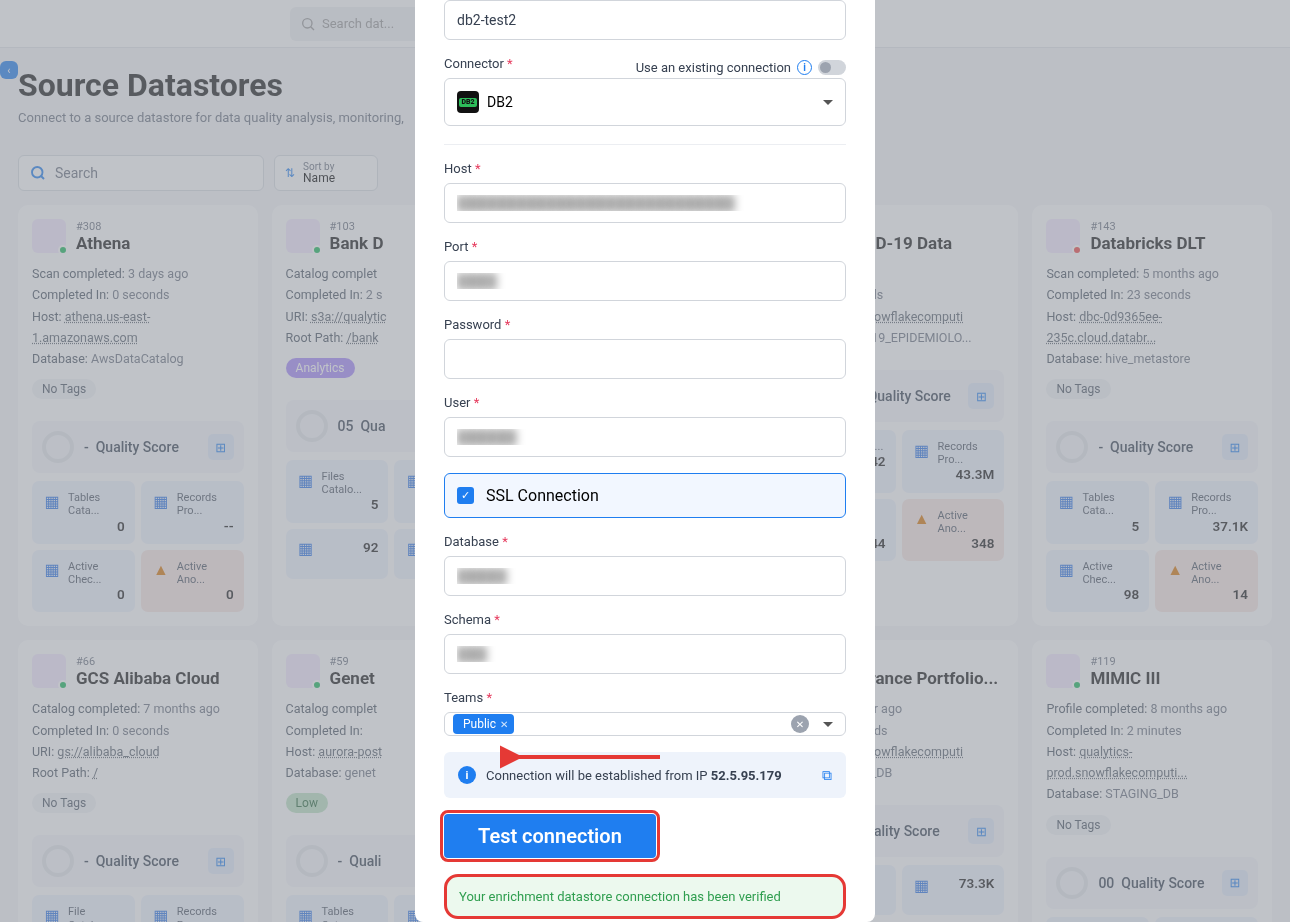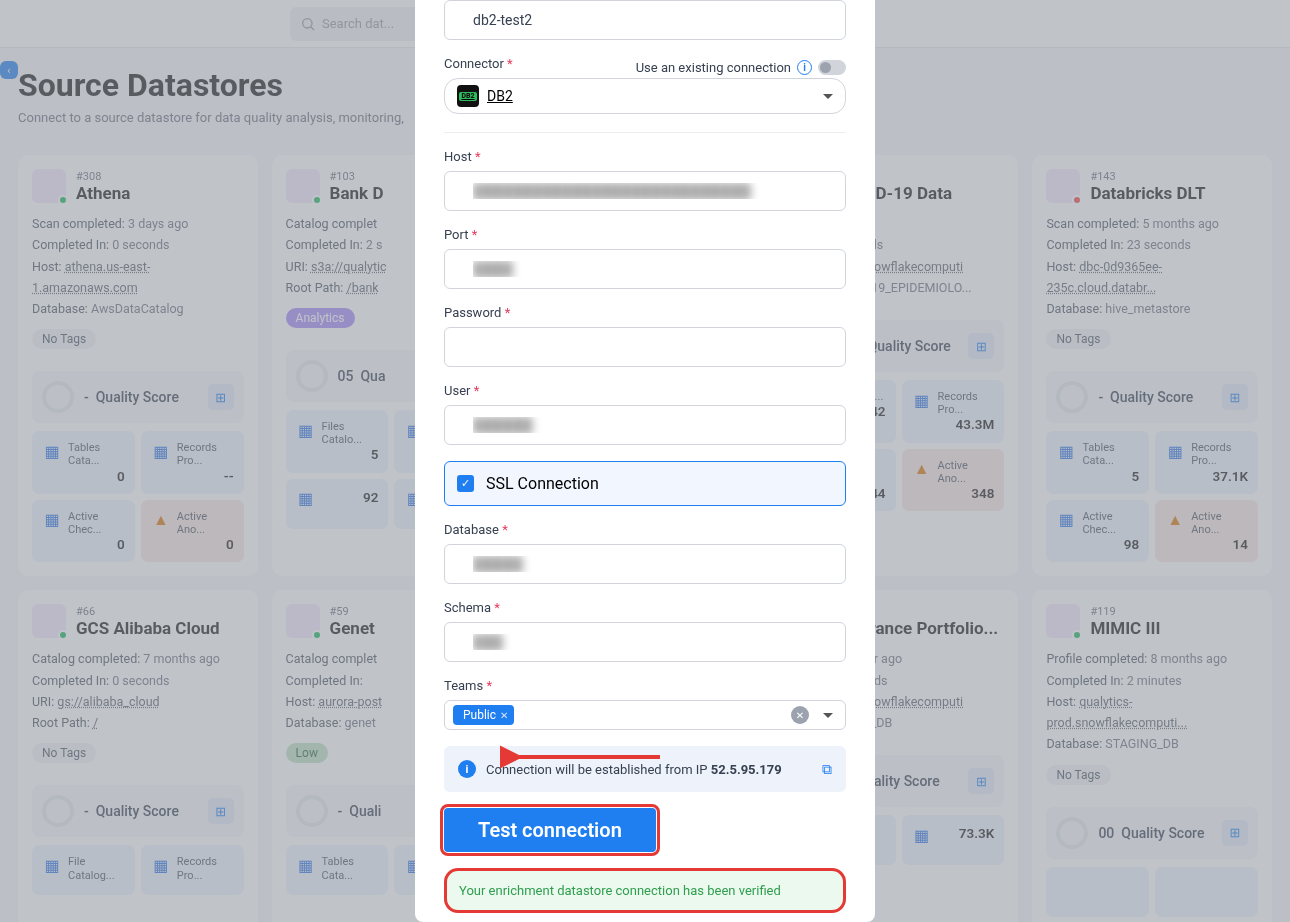--- a/index.html
+++ b/index.html
@@ -48,33 +48,33 @@
 
 
 .dim { position:absolute; inset:0; background:rgba(140,145,155,.55); }
 
 
 .modal { position:absolute; top:0; left:50%; transform:translateX(-50%); width:460px; background:#fff; border-radius:0 0 8px 8px; padding:0 29px 22px; max-height:922px; overflow-y:auto;}
 .fgroup{margin-top:16px;}
 .flabel{font-size:13px;color:#374151;margin-bottom:7px;display:block;}
 .req::after{content:" *";color:#e6395c;}
 .frow{display:flex;justify-content:space-between;align-items:center;}
-.finput{width:100%;border:1px solid #d1d5db;border-radius:6px;height:40px;padding:0 28px;font-size:14px;color:#374151;}
+.finput{width:100%;border:1px solid #d1d5db;border-radius:6px;height:40px;padding:0 12px;font-size:14px;color:#374151;}
 .finput.blur{color:transparent;text-shadow:0 0 8px rgba(0,0,0,.35);}
-.fselect{width:100%;border:1px solid #d1d5db;border-radius:14px;height:36px;padding:0 12px;font-size:14px;display:flex;align-items:center;gap:8px;position:relative;text-decoration:underline;}
+.fselect{width:100%;border:1px solid #d1d5db;border-radius:6px;height:48px;padding:0 12px;font-size:14px;display:flex;align-items:center;gap:8px;position:relative;}
 .fselect .caret{margin-left:auto;border-left:5px solid transparent;border-right:5px solid transparent;border-top:5px solid #555;}
 .db2badge{width:22px;height:22px;background:#111;border-radius:4px;display:flex;align-items:center;justify-content:center;}
 .db2badge span{background:#2dbd5a;color:#111;font-size:7px;font-weight:900;padding:1px 2px;border-radius:2px;line-height:1;}
 .toggle{width:28px;height:15px;background:#d1d5db;border-radius:10px;position:relative;}
 .toggle::after{content:"";position:absolute;left:2px;top:2px;width:11px;height:11px;background:#9ca3af;border-radius:50%;}
 .existing{display:flex;align-items:center;gap:6px;font-size:13px;color:#374151;}
 .infoic{width:15px;height:15px;border:1.5px solid #1f7ef0;border-radius:50%;display:flex;align-items:center;justify-content:center;color:#1f7ef0;font-size:10px;font-weight:700;}
 .sslbox{border:1px solid #1f7ef0;background:#f2f7ff;border-radius:6px;padding:12px;display:flex;align-items:center;gap:12px;margin-top:16px;}
 .chk{width:17px;height:17px;background:#1f7ef0;border-radius:3px;display:flex;align-items:center;justify-content:center;color:#fff;font-size:11px;}
-.teamsbox{border:1px solid #d1d5db;border-radius:6px;height:30px;padding:0 8px;display:flex;align-items:center;gap:6px;}
+.teamsbox{border:1px solid #d1d5db;border-radius:6px;height:24px;padding:0 8px;display:flex;align-items:center;gap:6px;}
 .chip{background:#1f7ef0;color:#fff;font-size:12px;padding:3px 6px 3px 10px;border-radius:4px;display:flex;align-items:center;gap:4px;}
 .chip .x{font-size:10px;opacity:.8;}
 .teamsbox .clear{margin-left:auto;width:18px;height:18px;background:#9ca3af;border-radius:50%;display:flex;align-items:center;justify-content:center;color:#fff;font-size:10px;}
 .teamsbox .dcaret{border-left:5px solid transparent;border-right:5px solid transparent;border-top:5px solid #555;margin:0 4px 0 8px;}
 .ipinfo{background:#eef3fb;border-radius:6px;padding:14px;margin-top:16px;display:flex;align-items:center;gap:10px;font-size:13px;color:#374151;}
 .ipinfo .blueic{width:18px;height:18px;background:#1f7ef0;border-radius:50%;display:flex;align-items:center;justify-content:center;color:#fff;font-size:11px;font-weight:700;}
 .ipinfo .copy{margin-left:auto;color:#1f7ef0;font-size:14px;}
 .testbtn{margin-top:16px;background:#1f7ef0;color:#fff;border:none;padding:10px 34px;font-size:20px;border-radius:4px;font-weight:600;outline:3px solid #e53935;outline-offset:1px;}
 .arrow{position:absolute;left:500px;top:742px;pointer-events:none;}
 .successbox{margin-top:16px;border:3px solid #e53935;border-radius:14px;background:#ecf9ee;padding:12px;font-size:13px;color:#2f9e4f;}
@@ -91,20 +91,36 @@
           <path d="m21 21-5-5"></path>
         </svg>
       <span>Search dat...</span>
     </div>
   </div>
   <div class="bg-chevback">‹</div>
   <div class="bg-header">
     <h1>Source Datastores</h1>
     <p>Connect to a source datastore for data quality analysis, monitoring,</p>
   </div>
+  <div class="bg-toolbar">
+    <div class="bg-searchcard">
+      <svg width="18" height="18" viewBox="0 0 24 24" fill="none" stroke="#1f7ef0" stroke-width="2.5">
+          <circle cx="11" cy="11" r="7"></circle>
+          <path d="m20 20-4-4"></path>
+        </svg>
+      <span>Search</span>
+    </div>
+    <div class="bg-sortcard">
+      <span style="color:#1f7ef0;">⇅</span>
+      <div class="lbl">
+          <span>Sort by</span>
+          <span>Name</span>
+        </div>
+    </div>
+  </div>
   <div class="bg-grid" id="cards-grid">
       <div class="card">
     <div class="card-head">
       <div class="card-icon ">
             <div class="dot"></div>
           </div>
       <div>
             <div class="num">#308</div>
             <div class="title">Athena</div>
           </div>

